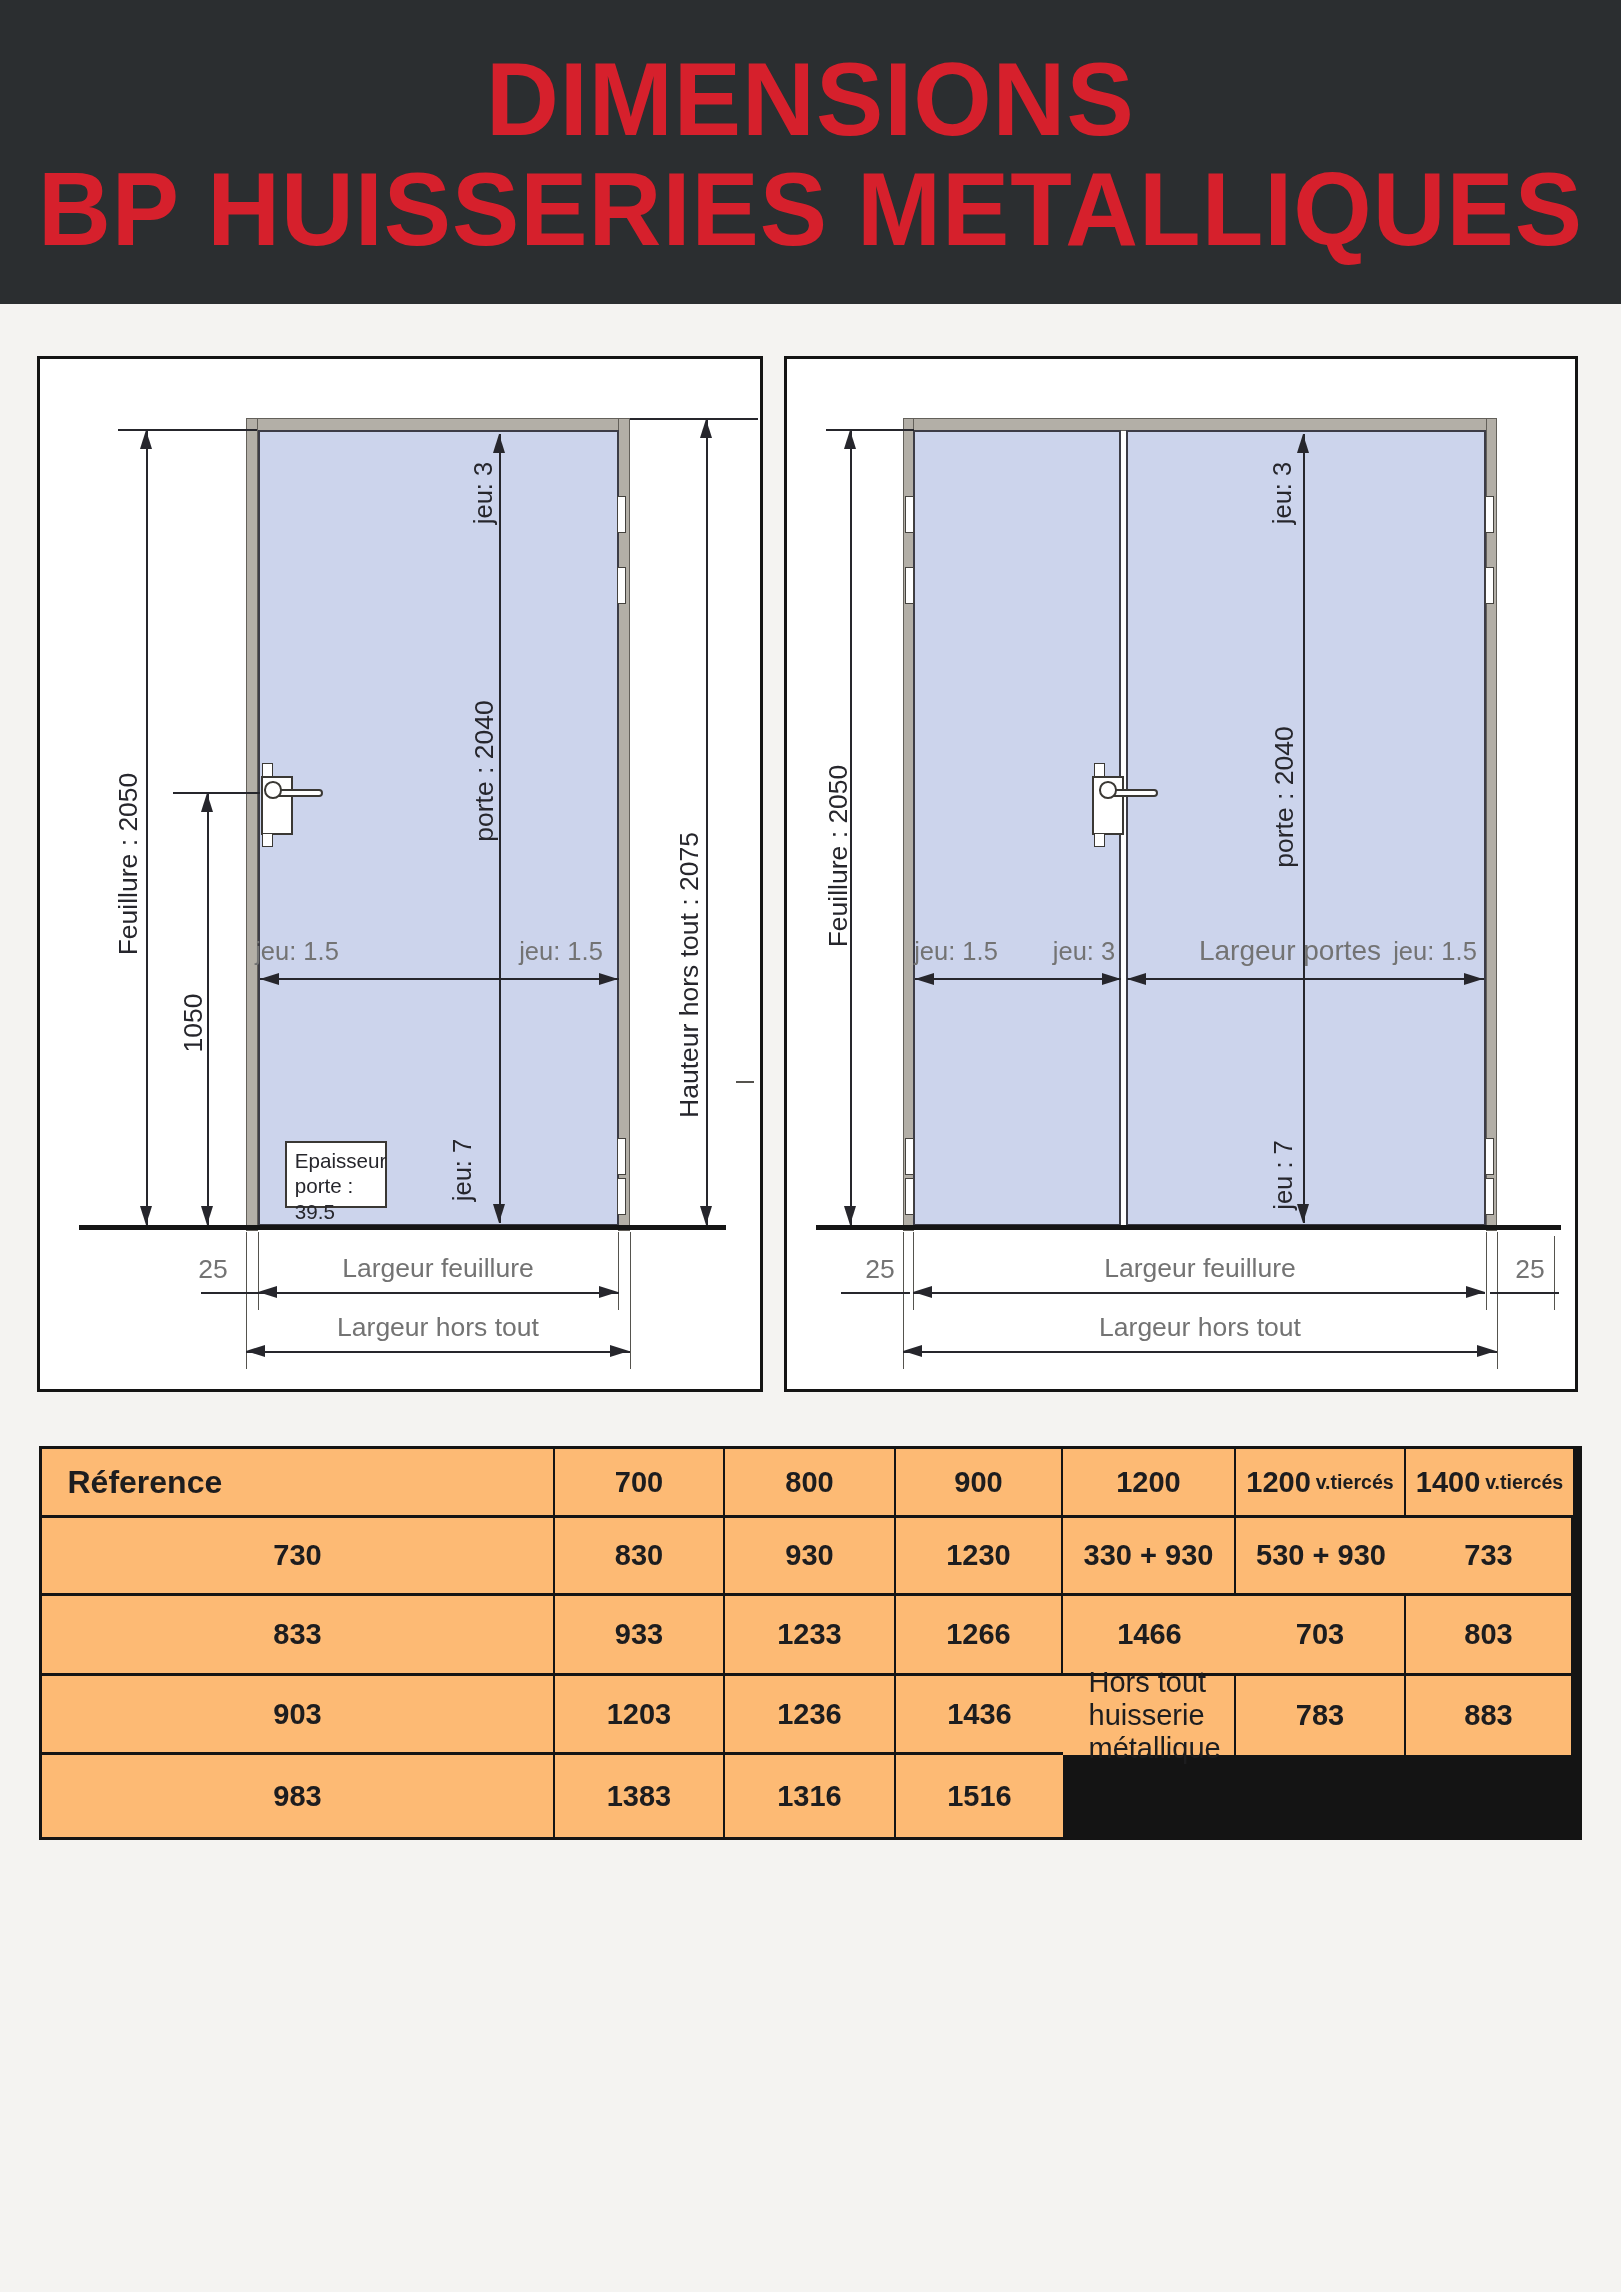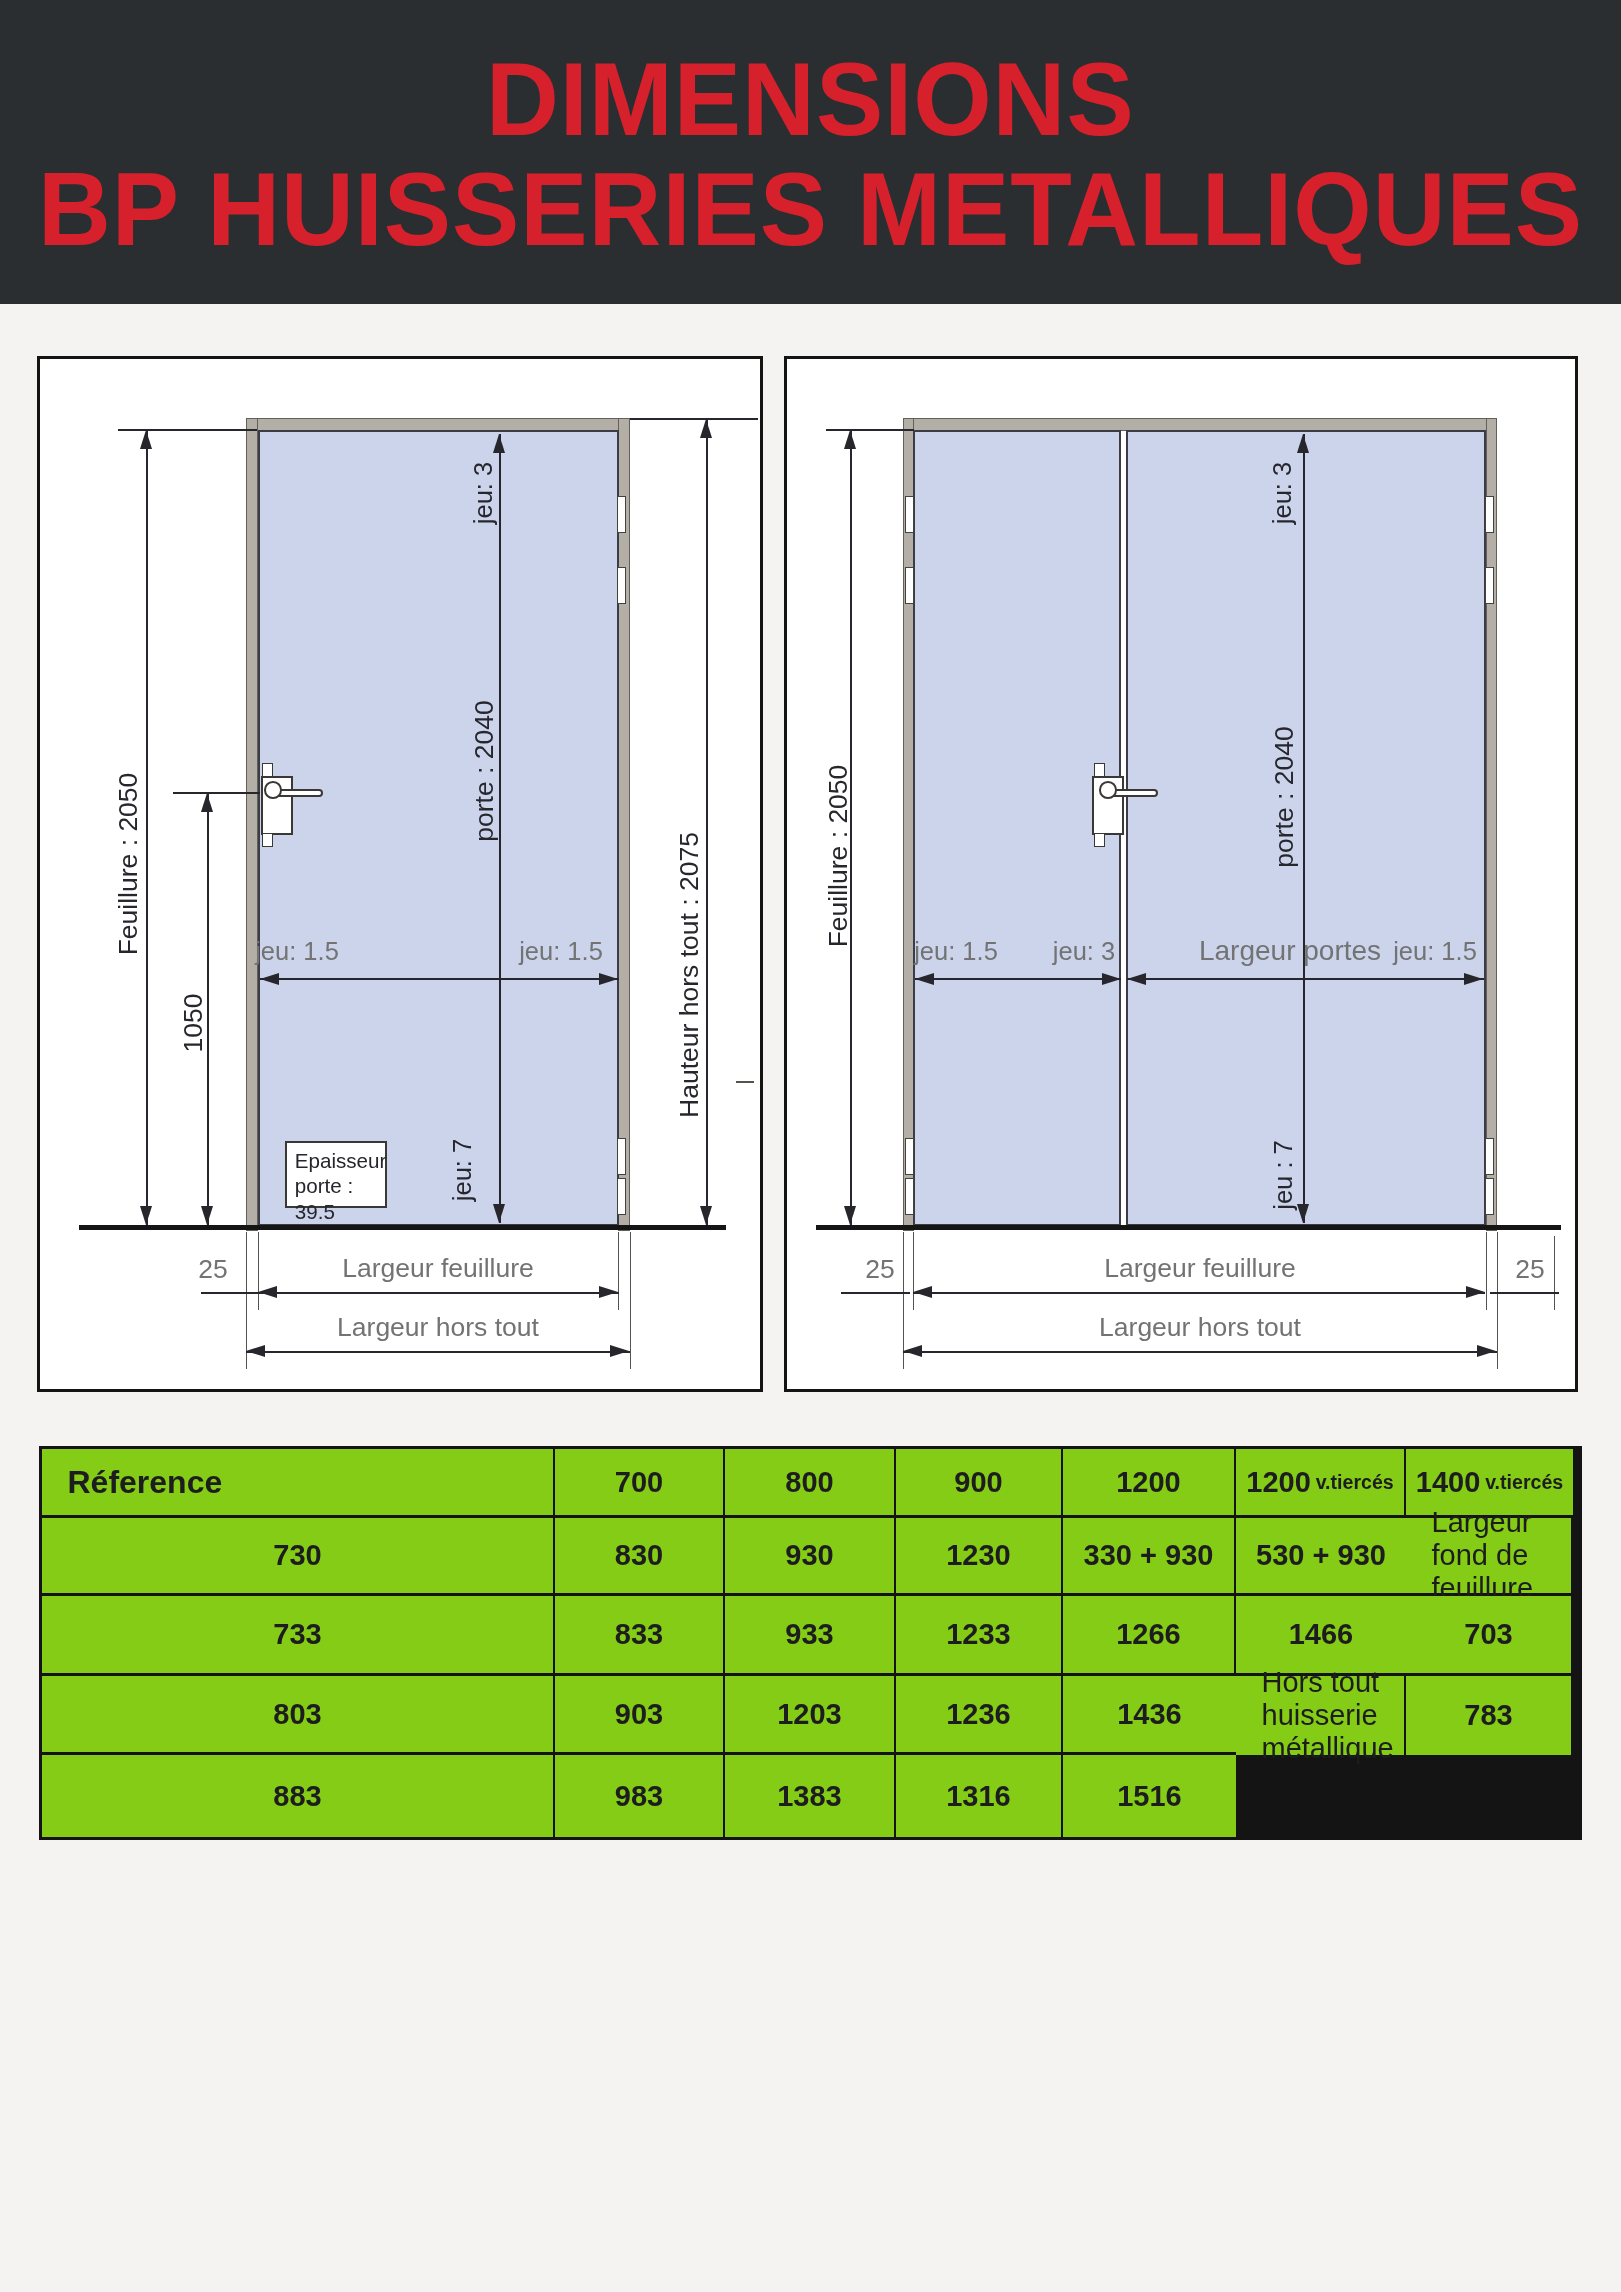--- a/index.html
+++ b/index.html
@@ -21,21 +21,21 @@
   .arr.left{border-top:6.9px solid transparent;border-bottom:6.9px solid transparent;border-right:19.6px solid #26262c;}
   .arr.right{border-top:6.9px solid transparent;border-bottom:6.9px solid transparent;border-left:19.6px solid #26262c;}
   .vtext{position:absolute;transform:translate(-50%,-50%) rotate(-90deg);white-space:nowrap;color:#26262c;font-size:26.5px;}
   .htext{position:absolute;transform:translate(-50%,-50%);white-space:nowrap;color:#737373;font-size:26.5px;}
   .lockbox{position:absolute;background:#ffffff;border:2px solid #3a3834;box-sizing:border-box;}
   .locktab{position:absolute;background:#ffffff;border:1px solid #3a3834;box-sizing:border-box;}
   .lockcircle{position:absolute;background:#ffffff;border:2px solid #3a3834;border-radius:50%;box-sizing:border-box;}
   .locklever{position:absolute;background:#ffffff;border:2px solid #3a3834;border-radius:3.9px;box-sizing:border-box;}
   .epbox{position:absolute;background:#ffffff;border:2px solid #3a3834;box-sizing:border-box;padding:4.9px 0 0 7.8px;font-size:20.6px;color:#26262c;line-height:25.5px;}
   .spec-table{position:absolute;left:39px;top:1446px;width:1537px;border:3.9px solid #141414;display:grid;grid-template-columns:513px 170px 171px 167px 173px 170px 167px;grid-template-rows:69px 78px 80px 79px 82px;background:#141414;grid-gap:0;}
-  .cell{background:#84cc16;border-right:2.9px solid #141414;border-bottom:3.9px solid #141414;display:flex;align-items:center;justify-content:center;color:#1d1d1f;font-size:29px;font-weight:bold;}
+  .cell{background:#fdba74;border-right:2.9px solid #141414;border-bottom:3.9px solid #141414;display:flex;align-items:center;justify-content:center;color:#1d1d1f;font-size:29px;font-weight:bold;}
   .cell.lastcol{border-right:none;}
   .cell.lastrow{border-bottom:none;}
   .cell.lab{justify-content:flex-start;padding-left:25.5px;font-weight:normal;}
   .cell.reflab{font-weight:bold;font-size:32px;}
   .sfx{font-size:19.6px;margin-left:4.9px;align-self:center;}
   .sfx:empty{display:none;}
 </style>
 </head>
 <body>
 
@@ -207,21 +207,20 @@
       <span class="sfx">v.tiercés</span>
     </div>
 
   <div class="cell">730</div>
   <div class="cell">830</div>
   <div class="cell">930</div>
   <div class="cell">1230</div>
   <div class="cell">330 + 930</div>
   <div class="cell lastcol">530 + 930</div>
 
-  <div class="cell lab">Largeur fond de feuillure</div>
   <div class="cell">733</div>
   <div class="cell">833</div>
   <div class="cell">933</div>
   <div class="cell">1233</div>
   <div class="cell">1266</div>
   <div class="cell lastcol">1466</div>
 
   <div class="cell">703</div>
   <div class="cell">803</div>
   <div class="cell">903</div>

